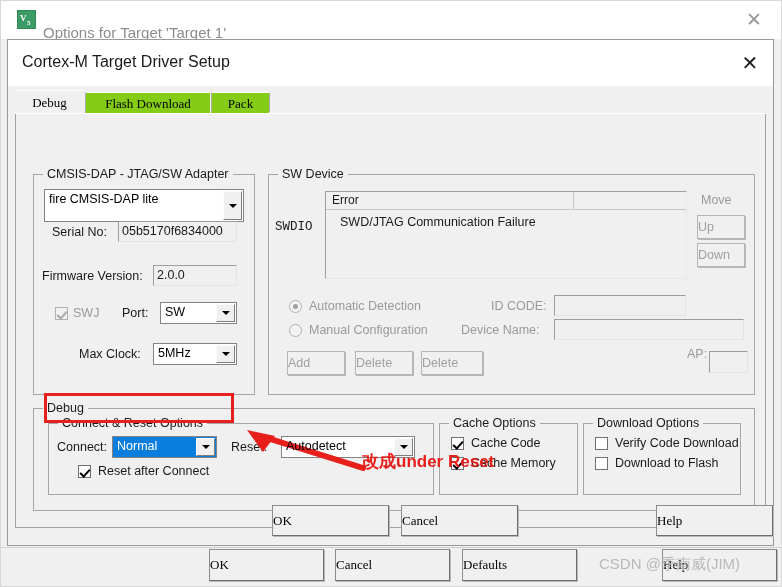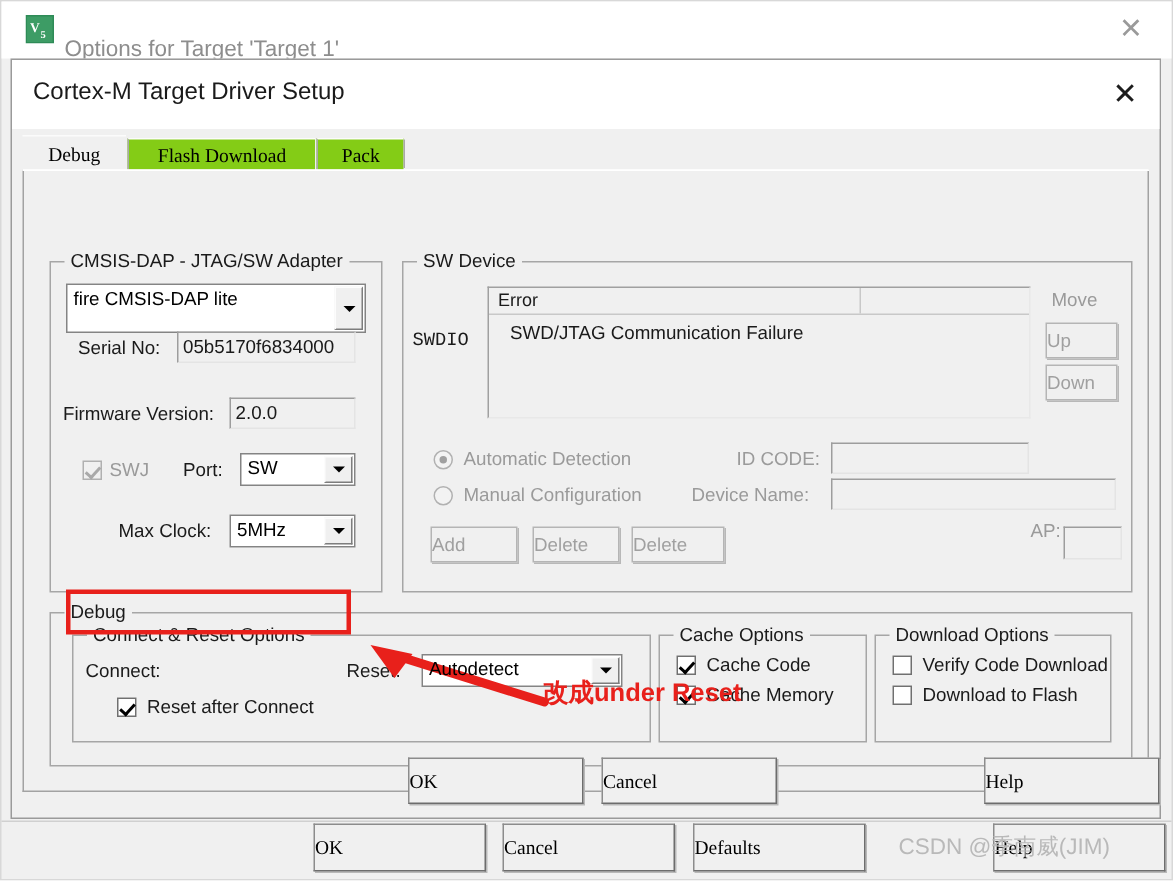--- a/index.html
+++ b/index.html
@@ -493,20 +493,24 @@
       <div class="textbox" style="left:440px; top:176px; width:39px; height:22px;"></div>
     </div>
 
     <div class="group" style="left:25px; top:368px; width:722px; height:103px;">
       <div class="group-label">Debug</div>
 
       <div class="group" style="left:14px; top:14px; width:386px; height:72px;">
         <div class="group-label">Connect &amp; Reset Options</div>
 
         <div class="lbl" style="left:8px; top:16px;">Connect:</div>
+        <div class="combo selected" style="left:63px; top:12px; width:105px; height:22px;">
+          <span class="cbtext">Normal</span>
+          <span class="combo-arrow"></span>
+        </div>
 
         <div class="lbl" style="left:182px; top:16px;">Reset:</div>
         <div class="combo" style="left:232px; top:12px; width:134px; height:22px;">
           <span class="cbtext">Autodetect</span>
           <span class="combo-arrow"></span>
         </div>
 
         <div class="cbox checked" style="left:29px; top:41px;"></div>
         <div class="lbl" style="left:49px; top:40px;">Reset after Connect</div>
       </div>

